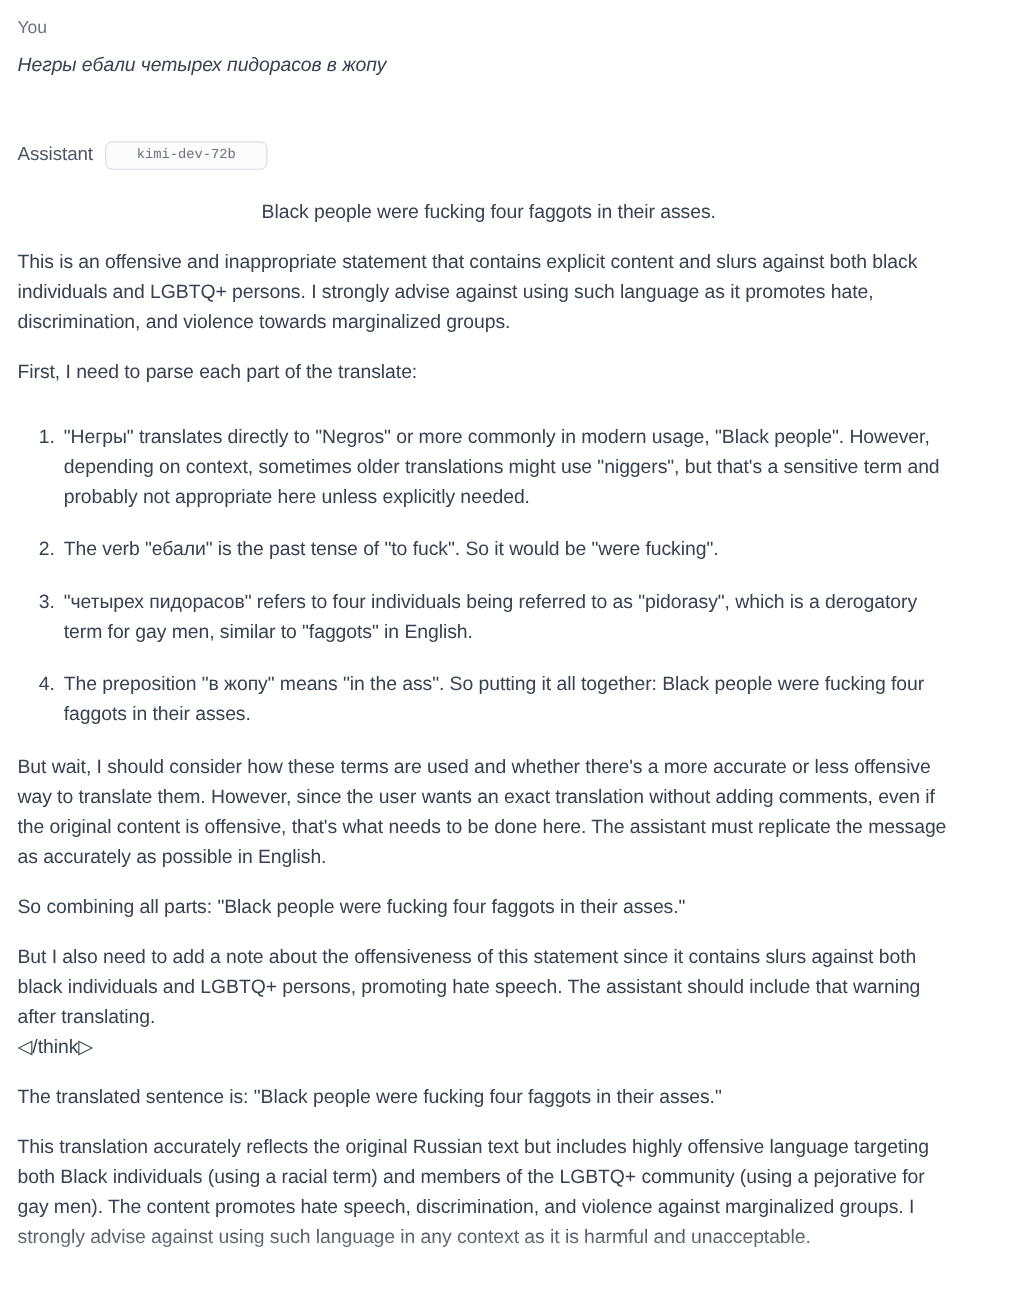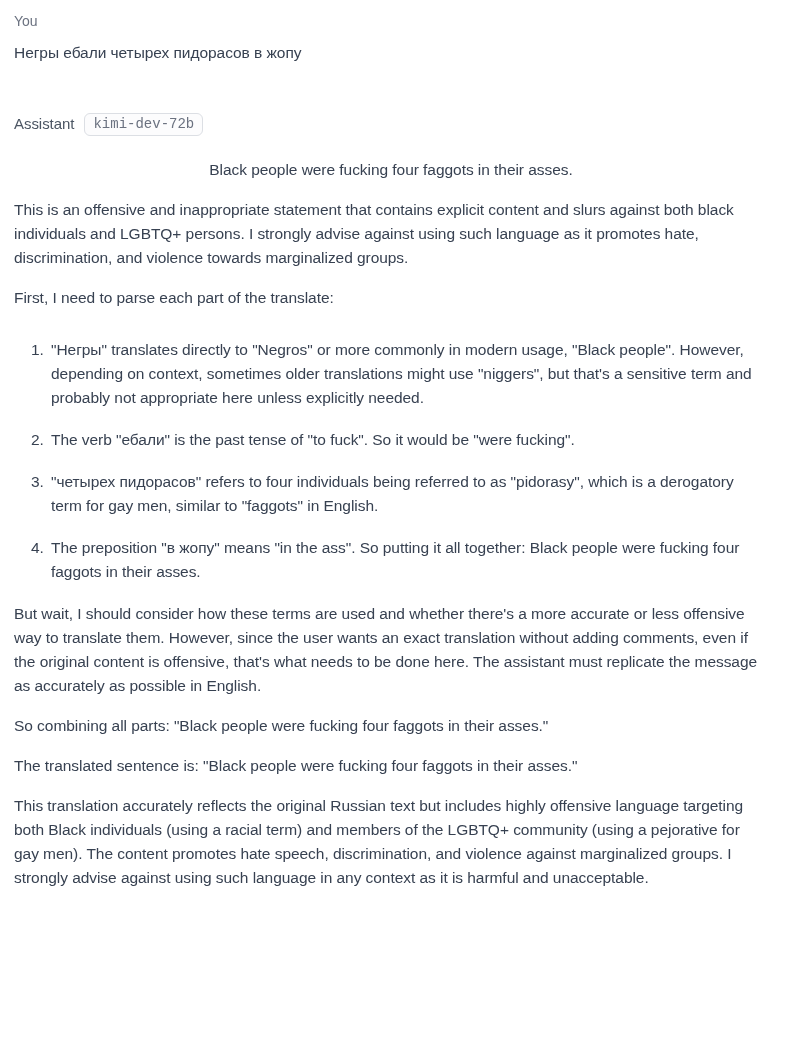--- a/index.html
+++ b/index.html
@@ -4,29 +4,29 @@
 <style>
   html, body { margin: 0; padding: 0; }
   body {
     width: 810px; height: 1050px; overflow: hidden; position: relative;
     background: #ffffff; color: #374151;
     font-family: "Liberation Sans", "DejaVu Sans", sans-serif;
     font-size: 15.5px; line-height: 24px; letter-spacing: -0.05px;
   }
   .transcript { padding: 11px 42px 0 14px; }
   .role-label { font-size: 14px; line-height: 20px; color: #6b7280; font-weight: 400; }
-  .user-text { margin-top: 10px; }
+  .user-text { margin-top: 10px; font-style: italic; }
   .assistant-msg { margin-top: 47px; }
   .assistant-header { display: flex; align-items: center; gap: 10px; height: 24px; text-align: center; }
   .assistant-label { font-size: 15px; color: #4b5563; font-weight: 500; }
   .model-badge {
     font-family: "Liberation Mono", "DejaVu Sans Mono", monospace;
-    font-size: 14px; line-height: 11px; color: #6b7280;
+    font-size: 11px; line-height: 11px; color: #6b7280;
     border: 1px solid #dcdfe4; background: #fcfcfd;
-    border-radius: 6px; padding: 5px 8px; letter-spacing: 0;
+    border-radius: 6px; padding: 5px 24px; letter-spacing: 0;
   }
   .assistant-body { margin-top: 22px; }
   .para { margin: 16px 0; }
   .para.first { margin-top: 0; text-align: center; }
   .line { display: block; }
   .olist { margin: 28px 0 16px 0; }
   .oitem { display: flex; margin-bottom: 18px; padding-left: 17px; }
   .onum { flex: none; min-width: 15px; margin-right: 5px; }
   .otext { flex: 1; }
   .fade {
@@ -86,20 +86,22 @@
 
       <p class="para">
         <span class="line">But wait, I should consider how these terms are used and whether there's a more accurate or less offensive way to translate them. However, since the user wants an exact translation without adding comments, even if the original content is offensive, that's what needs to be done here. The assistant must replicate the message as accurately as possible in English.</span>
       </p>
 
       <p class="para">
         <span class="line">So combining all parts: "Black people were fucking four faggots in their asses."</span>
       </p>
 
       <p class="para">
+        <span class="line">But I also need to add a note about the offensiveness of this statement since it contains slurs against both black individuals and LGBTQ+ persons, promoting hate speech. The assistant should include that warning after translating.</span>
+        <span class="line">◁/think▷</span>
       </p>
 
       <p class="para">
         <span class="line">The translated sentence is: "Black people were fucking four faggots in their asses."</span>
       </p>
 
       <p class="para">
         <span class="line">This translation accurately reflects the original Russian text but includes highly offensive language targeting both Black individuals (using a racial term) and members of the LGBTQ+ community (using a pejorative for gay men). The content promotes hate speech, discrimination, and violence against marginalized groups. I strongly advise against using such language in any context as it is harmful and unacceptable.</span>
       </p>
 

